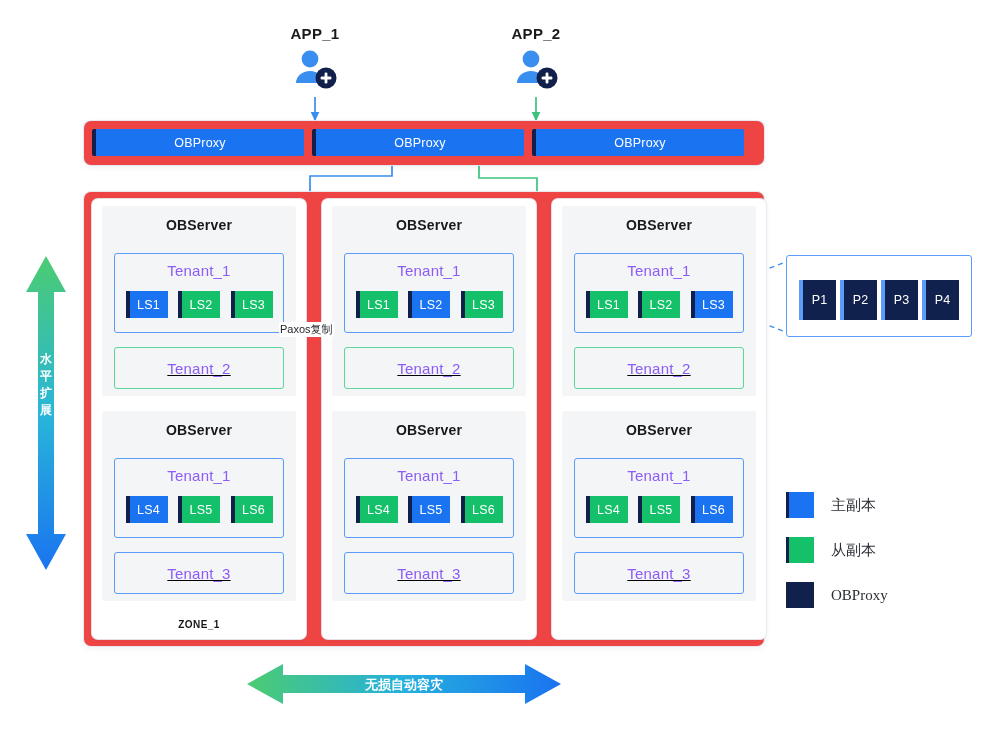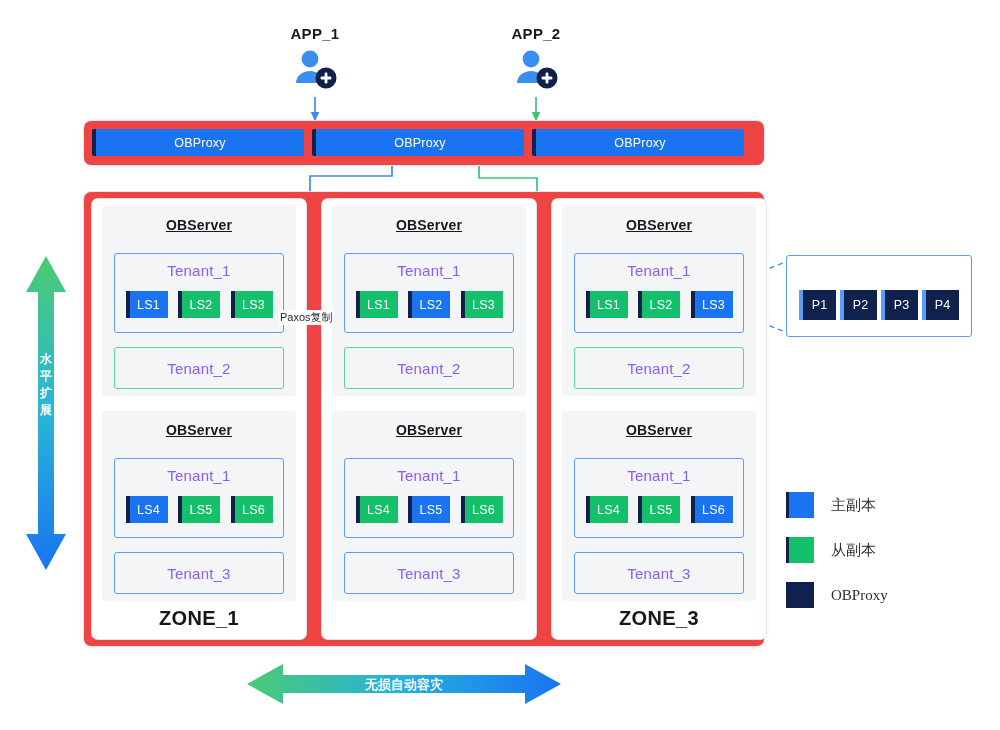--- a/index.html
+++ b/index.html
@@ -43,48 +43,48 @@
   }
 
   
   .zone-card {
     background: #ffffff;
     border-radius: 6px;
     box-shadow: 0 0 0 1px rgba(230,233,239,.95), 0 1px 5px rgba(22,40,80,.06);
   }
   .zone-label {
     position: absolute; left: 0; right: 0; bottom: 9px;
-    text-align: center; font-size: 20px; font-weight: bold; color: #16181c;
+    text-align: center; font-size: 10px; font-weight: bold; color: #16181c;
     letter-spacing: .4px;
   }
 
   
   .observer {
     position: absolute;
     background: #f4f5f7;
     border-radius: 3px;
   }
   .observer-title {
     text-align: center; font-size: 14px; font-weight: bold;
-    color: #16181c; padding-top: 11px; letter-spacing: .2px; text-decoration: underline;
+    color: #16181c; padding-top: 11px; letter-spacing: .2px;
   }
 
   
   .tenant {
     position: absolute;
     background: #f4f5f7;
     border: 1.4px solid #5b9cf8;
     border-radius: 3px;
   }
   .tenant.green { border-color: #5fd49b; }
   .tenant-title {
     text-align: center; font-size: 15px; color: #8b5cf6;
     letter-spacing: .2px;
   }
-  .tenant-plain { display: flex; align-items: center; justify-content: center; }
+  .tenant-plain { display: flex; align-items: center; justify-content: center; text-decoration: underline; }
 
   
   .ls-row {
     position: absolute; left: 0; right: 0;
     display: flex; justify-content: space-evenly; align-items: center;
   }
   .ls {
     width: 42px; height: 27px;
     border-left: 4px solid #10204a;
     display: flex; align-items: center; justify-content: center;
@@ -102,21 +102,21 @@
   }
   .ls-panel-title {
     text-align: center; font-weight: bold; font-size: 15px;
     color: #16181c; padding-top: 13px;
   }
   .tablet-row {
     position: absolute; left: 12px; right: 12px; bottom: 16px;
     display: flex; justify-content: space-between;
   }
   .tablet {
-    width: 37px; height: 30px;
+    width: 37px; height: 40px;
     background: #11214e;
     border-left: 4px solid #5b9cf8;
     display: flex; align-items: center; justify-content: center;
     color: #ffffff; font-size: 12.5px;
   }
 
   
   .legend { position: absolute; font-family: Liberation Serif, serif; }
   .legend-item { display: flex; align-items: center; margin-bottom: 19px; }
   .legend-swatch {
@@ -290,21 +290,20 @@
           <div class="ls follower">LS6</div>
         </div>
       </div>
       <div class="tenant tenant-plain" style="left:12px; top:141px; width:170px; height:42px;">
         <span class="tenant-title">Tenant_3</span>
       </div>
     </div>
   </div>
 
   <div class="abs zone-card" style="left:552px; top:199px; width:214px; height:440px;">
-    <div class="zone-label">ZONE_3</div>
 
     <div class="observer" style="left:10px; top:7px; width:194px; height:190px;">
       <div class="observer-title">OBServer</div>
       <div class="tenant" style="left:12px; top:47px; width:170px; height:80px;">
         <div class="tenant-title" style="padding-top:8px;">Tenant_1</div>
         <div class="ls-row" style="top:37px;">
           <div class="ls follower">LS1</div>
           <div class="ls follower">LS2</div>
           <div class="ls primary">LS3</div>
         </div>
@@ -323,21 +322,21 @@
           <div class="ls follower">LS5</div>
           <div class="ls primary">LS6</div>
         </div>
       </div>
       <div class="tenant tenant-plain" style="left:12px; top:141px; width:170px; height:42px;">
         <span class="tenant-title">Tenant_3</span>
       </div>
     </div>
   </div>
 
-  <div class="paxos-label" style="left:279px; top:310px;">Paxos复制</div>
+  <div class="paxos-label" style="left:279px; top:322px;">Paxos复制</div>
 
   <div class="ls-panel" style="left:786px; top:255px; width:186px; height:82px;">
     <div class="tablet-row">
       <div class="tablet">P1</div>
       <div class="tablet">P2</div>
       <div class="tablet">P3</div>
       <div class="tablet">P4</div>
     </div>
   </div>
 

